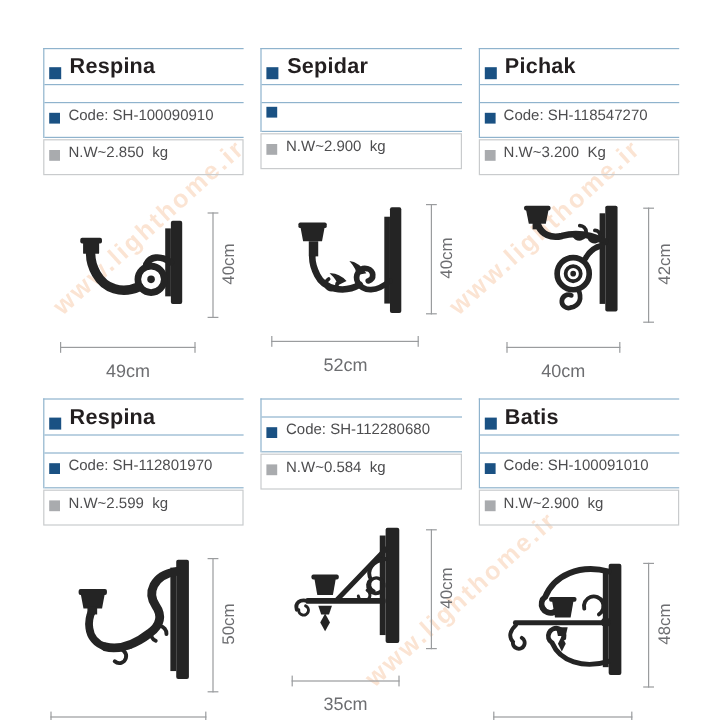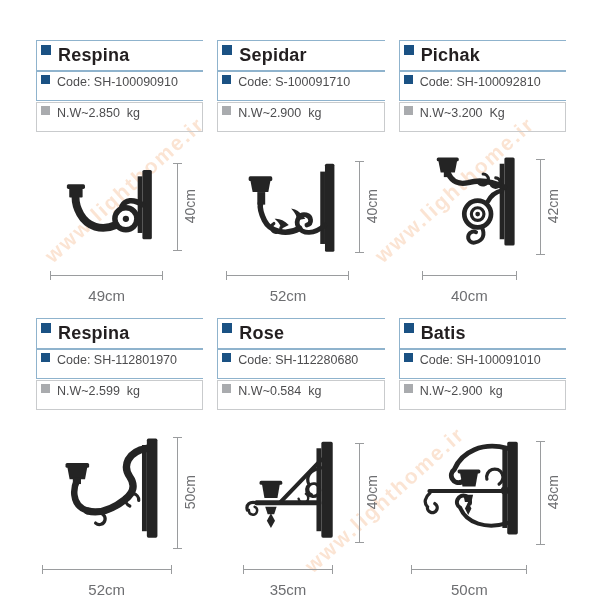--- a/index.html
+++ b/index.html
@@ -3,23 +3,23 @@
 <meta charset="utf-8">
 <style>
   html,body{margin:0;padding:0;}
   body{width:600px;height:600px;background:#ffffff;font-family:"Liberation Sans",sans-serif;overflow:hidden;position:relative;}
   .page{position:absolute;inset:0;background:#fff;}
   .watermark{position:absolute;color:var(--wm,#f5b98e);opacity:.38;font-size:21px;letter-spacing:2px;transform:rotate(-42deg);transform-origin:left top;white-space:nowrap;z-index:0;font-weight:bold;}
   .grid{position:absolute;left:36px;top:40px;width:530px;display:grid;grid-template-columns:repeat(3,1fr);column-gap:14px;row-gap:14px;z-index:1;}
   .card{display:flex;flex-direction:column;}
   
   .blue-block{border-left:1px solid var(--steel,#8fb3cd);border-top:1px solid var(--steel,#8fb3cd);}
-  .row{display:flex;align-items:flex-start;gap:7px;padding:3px 2px 11px 4px;}
+  .row{display:flex;align-items:flex-end;gap:7px;padding:3px 2px 11px 4px;}
   .title-row{border-bottom:1px solid var(--steel,#8fb3cd);padding-top:4px;padding-bottom:4px;}
-  .code-row{border-top:1px solid var(--steel,#8fb3cd);border-bottom:1px solid var(--steel,#8fb3cd);margin-top:0;}
+  .code-row{border-top:1px solid var(--steel,#8fb3cd);border-bottom:1px solid var(--steel,#8fb3cd);margin-top:14px;}
   .sq{display:inline-block;flex:0 0 auto;}
   .sq.navy{width:10px;height:10px;background:var(--navy,#1a5183);}
   .sq.navy.small{width:9px;height:9px;}
   .sq.gray{width:9px;height:9px;background:var(--silver,#a9abae);}
   h2.title{margin:0;font-size:18px;font-weight:bold;color:var(--ink,#231f20);letter-spacing:.2px;}
   .code,.weight{font-size:12.5px;color:var(--graytext,#4d4d4f);white-space:pre;}
   .nw-row{border:1px solid var(--bordergray,#c9cbcd);margin-top:1px;}
   
   .fig{display:grid;grid-template-columns:1fr 26px;grid-template-rows:1fr auto;margin:10px 0 0 0;height:162px;}
   .row2 .fig{height:178px;}
@@ -101,21 +101,20 @@
 
     <section class="card c1 row1">
       <header class="hdr">
         <div class="blue-block">
           <div class="row title-row">
             <span class="sq navy"></span>
             <h2 class="title">Sepidar</h2>
           </div>
           <div class="row code-row">
             <span class="sq navy small"></span>
-            <span class="code">Code: S-100091710</span>
           </div>
         </div>
         <div class="row nw-row">
           <span class="sq gray"></span>
           <span class="weight">N.W~2.900  kg</span>
         </div>
       </header>
       <figure class="fig" style="margin:10px 0 0 0;">
         <div class="img">
           <svg viewBox="0 0 150 150">
@@ -144,21 +143,21 @@
 
     <section class="card c2 row1">
       <header class="hdr">
         <div class="blue-block">
           <div class="row title-row">
             <span class="sq navy"></span>
             <h2 class="title">Pichak</h2>
           </div>
           <div class="row code-row">
             <span class="sq navy small"></span>
-            <span class="code">Code: SH-100092810</span>
+            <span class="code">Code: SH-118547270</span>
           </div>
         </div>
         <div class="row nw-row">
           <span class="sq gray"></span>
           <span class="weight">N.W~3.200  Kg</span>
         </div>
       </header>
       <figure class="fig" style="margin:10px 0 0 0;">
         <div class="img">
           <svg viewBox="0 0 150 150">
@@ -228,24 +227,20 @@
         <div class="hdim">
           <span class="hline"></span>
           <span class="hlabel">52cm</span>
         </div>
       </figure>
     </section>
 
     <section class="card c4 row2">
       <header class="hdr">
         <div class="blue-block">
-          <div class="row title-row">
-            <span class="sq navy"></span>
-            <h2 class="title">Rose</h2>
-          </div>
           <div class="row code-row">
             <span class="sq navy small"></span>
             <span class="code">Code: SH-112280680</span>
           </div>
         </div>
         <div class="row nw-row">
           <span class="sq gray"></span>
           <span class="weight">N.W~0.584  kg</span>
         </div>
       </header>

